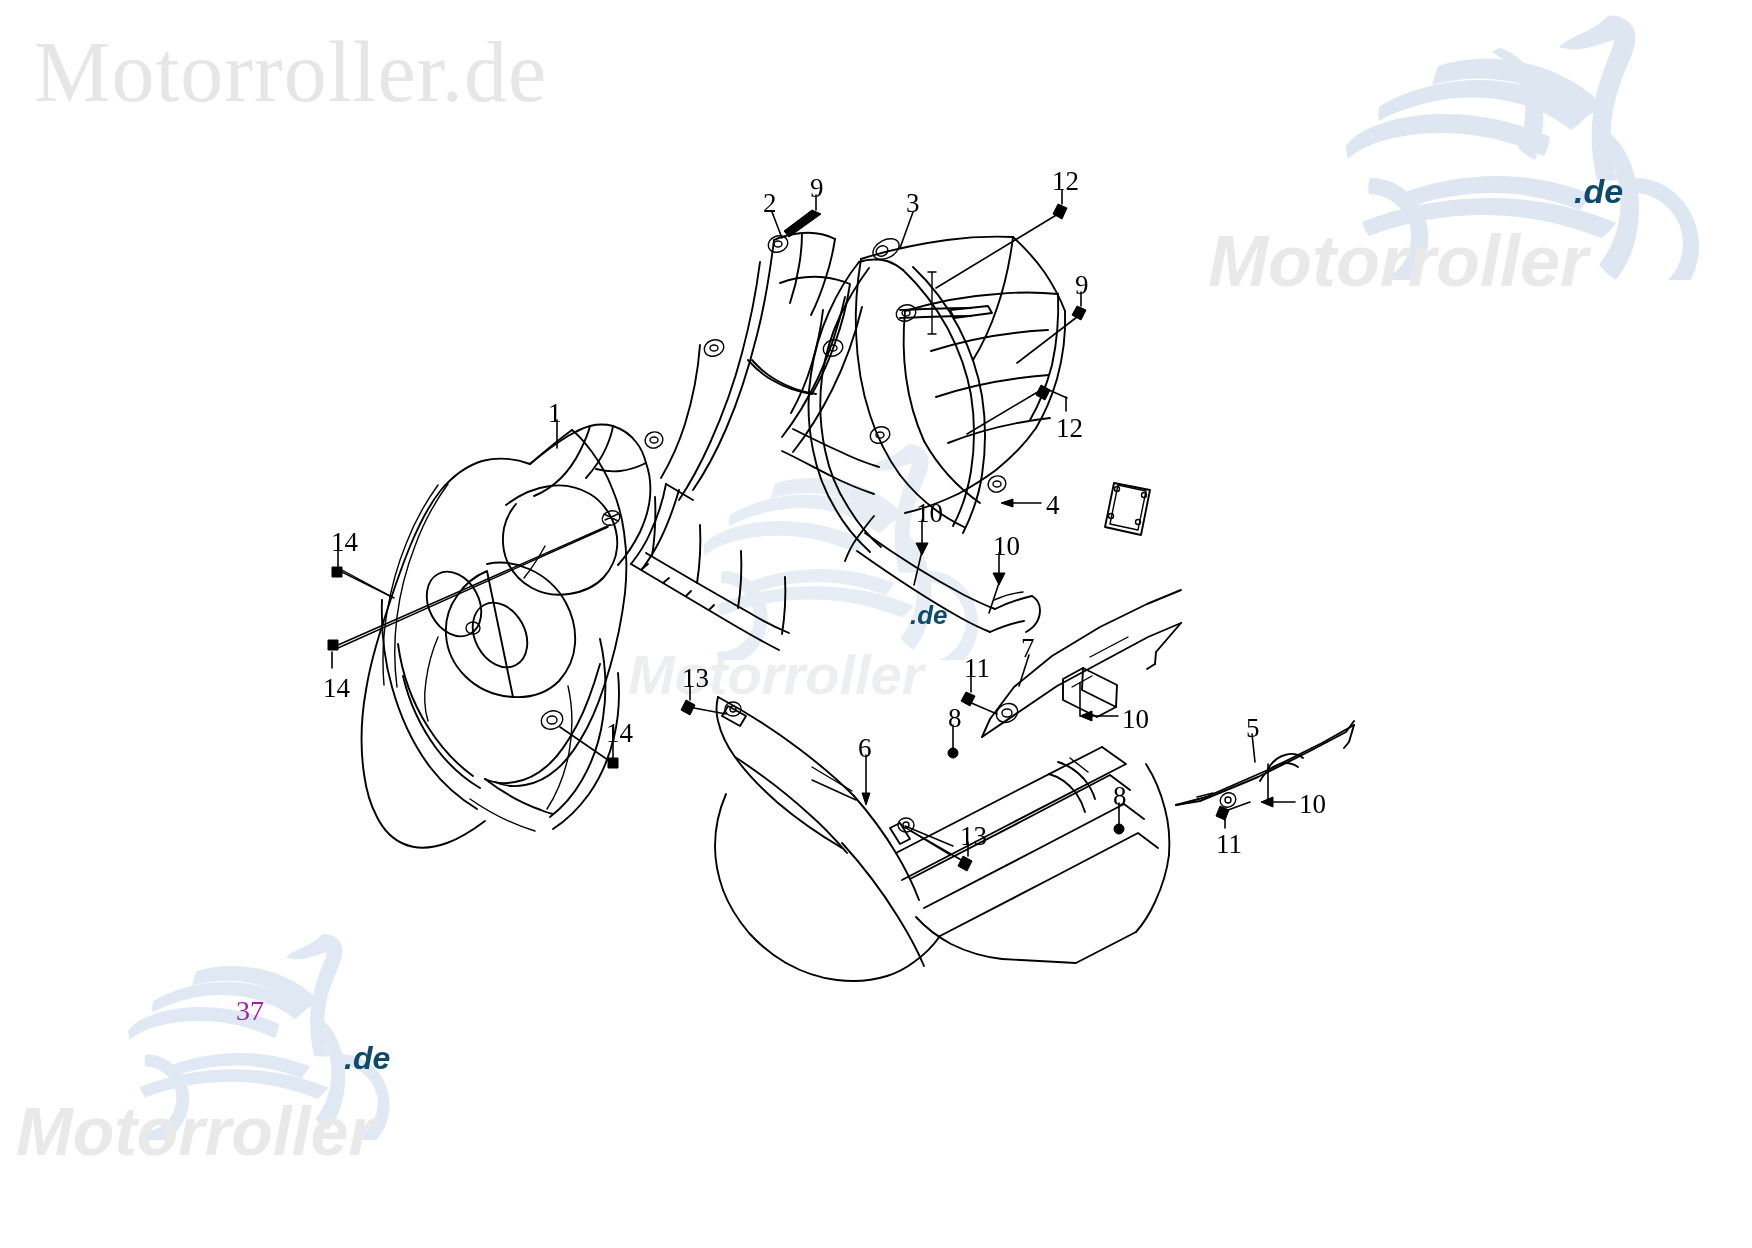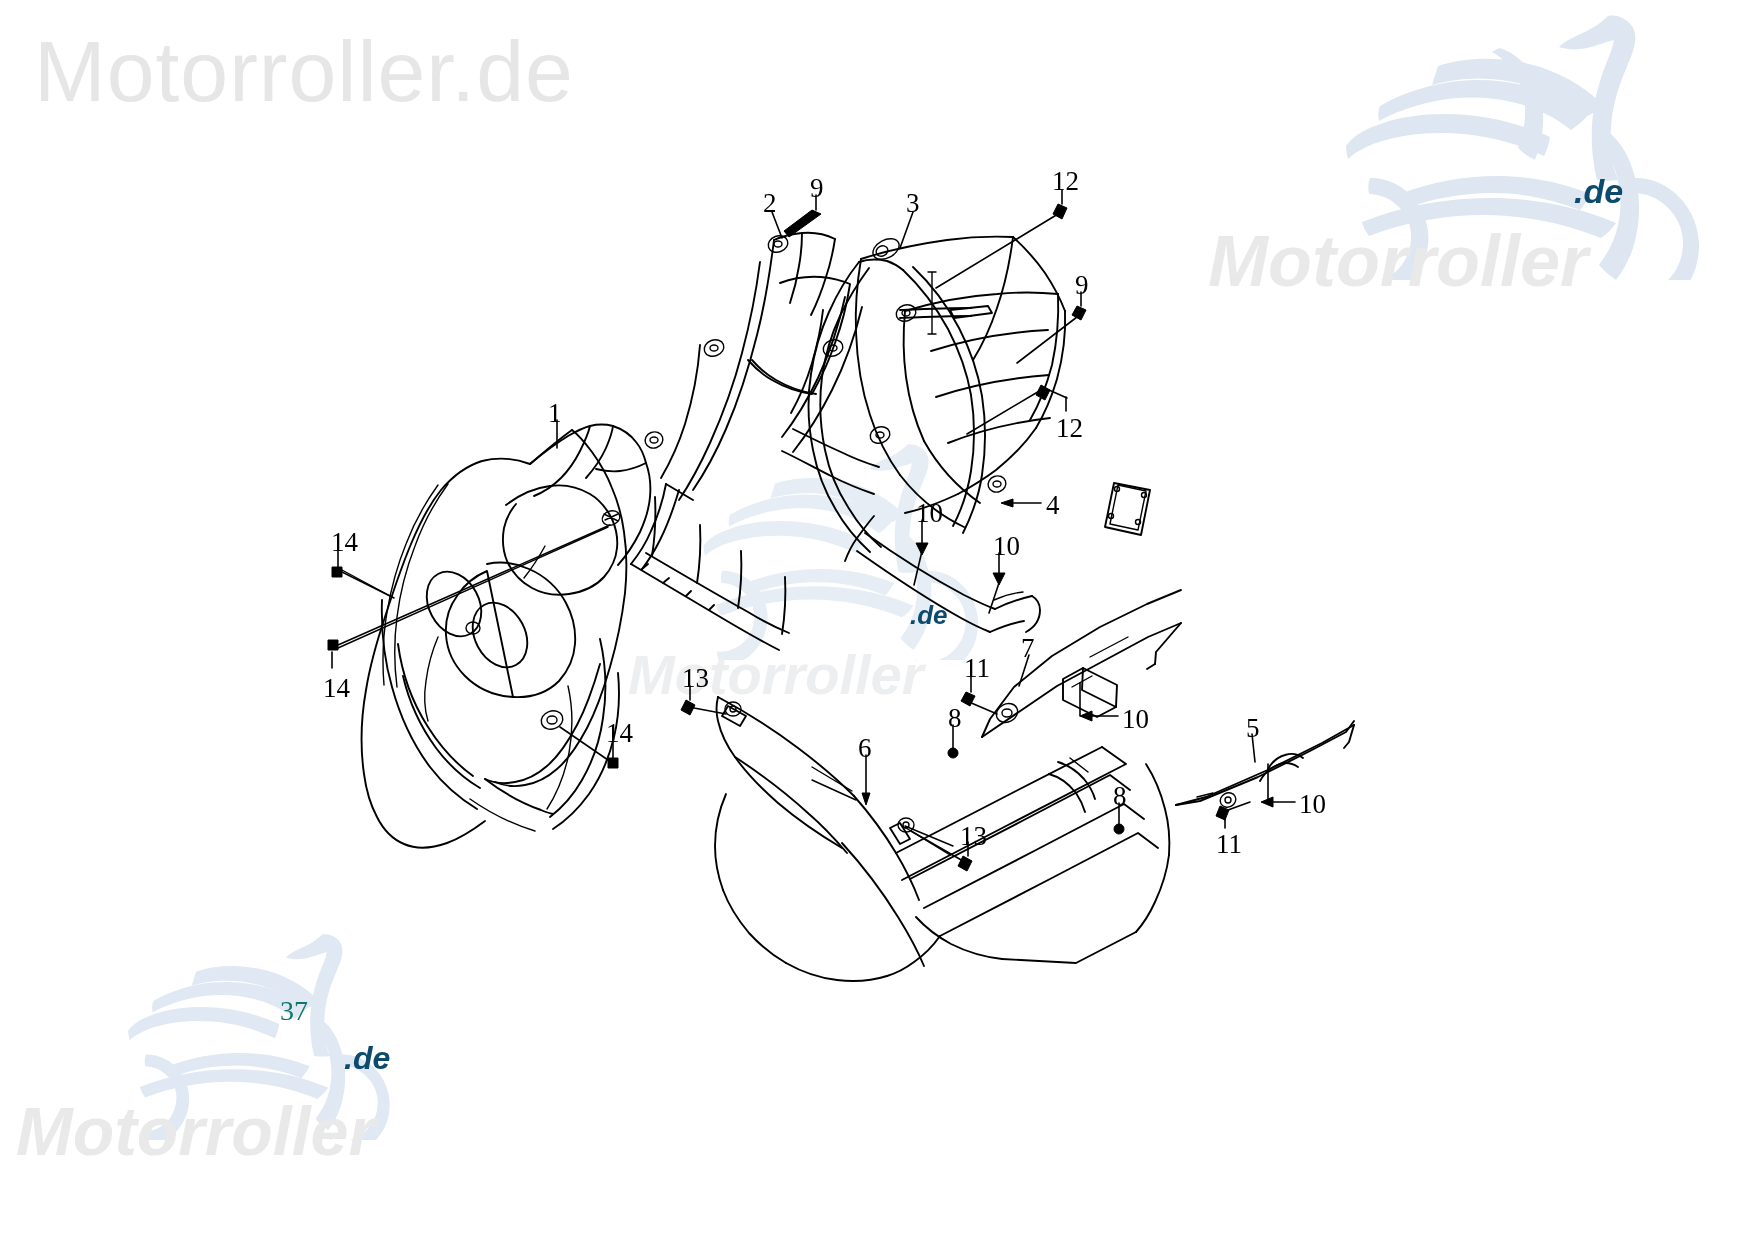--- a/index.html
+++ b/index.html
@@ -15,21 +15,21 @@
     width: 1752px;
     height: 1248px;
     background: #ffffff;
     overflow: hidden;
   }
   
   .wm-text-top {
     position: absolute;
     left: 34px;
     top: 22px;
-    font-family: Liberation Sans, sans-serif;
+    font-family: Liberation Serif, serif;
     font-size: 86px;
     font-weight: 300;
     letter-spacing: 1px;
     color: #e6e6e6;
     white-space: nowrap;
     user-select: none;
   }
   .wm-logo {
     position: absolute;
     user-select: none;
@@ -94,23 +94,22 @@
     font-size: 27px;
     color: #000000;
     line-height: 1;
     user-select: none;
     white-space: nowrap;
   }
   .page-num {
     position: absolute;
     font-family: "Liberation Serif", serif;
     font-size: 28px;
-    color: #0f766e;
+    color: #a21caf;
     user-select: none;
-    margin-left: 44px;
   }
 </style>
 </head>
 <body>
 
 <div id="page">
 
   <div class="wm-text-top">Motorroller.de</div>
 
   <div class="wm-logo" style="left:1200px; top:10px; width:540px; height:270px;">

